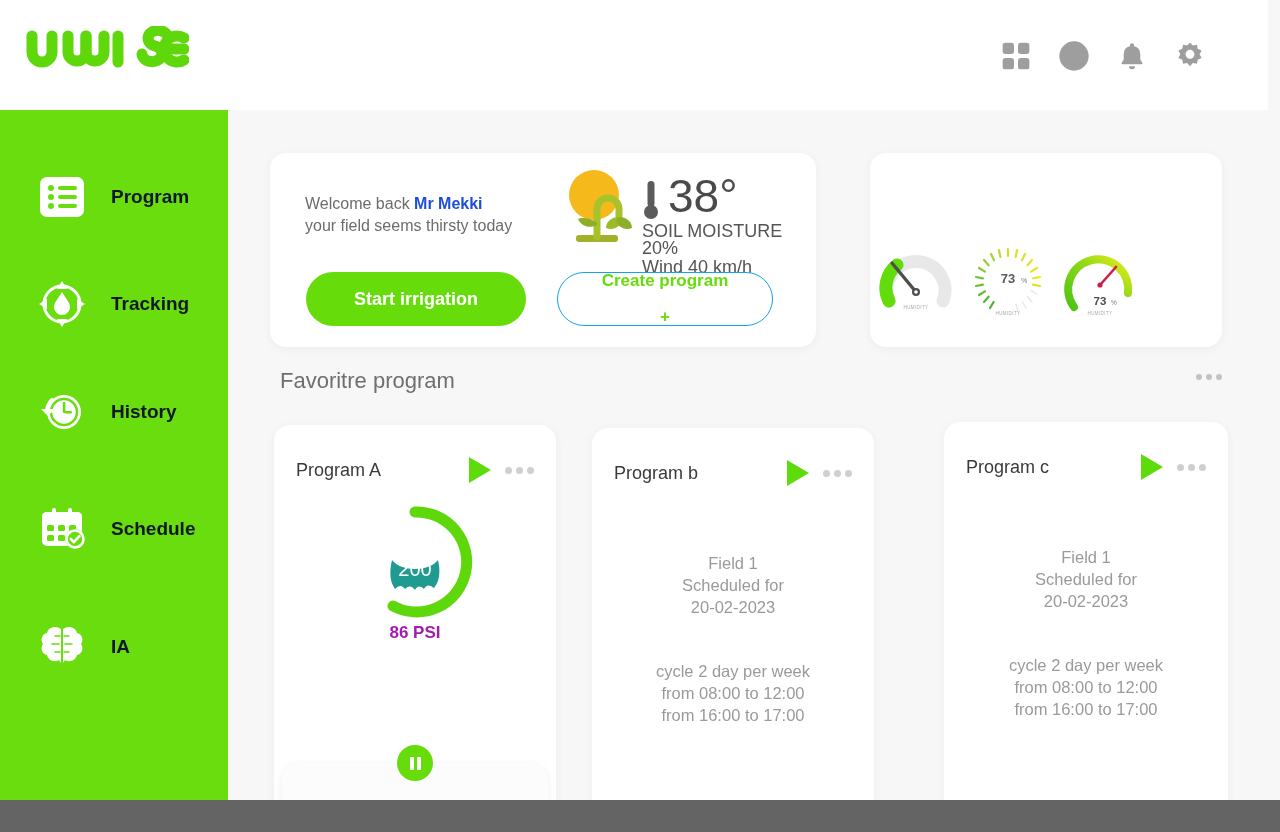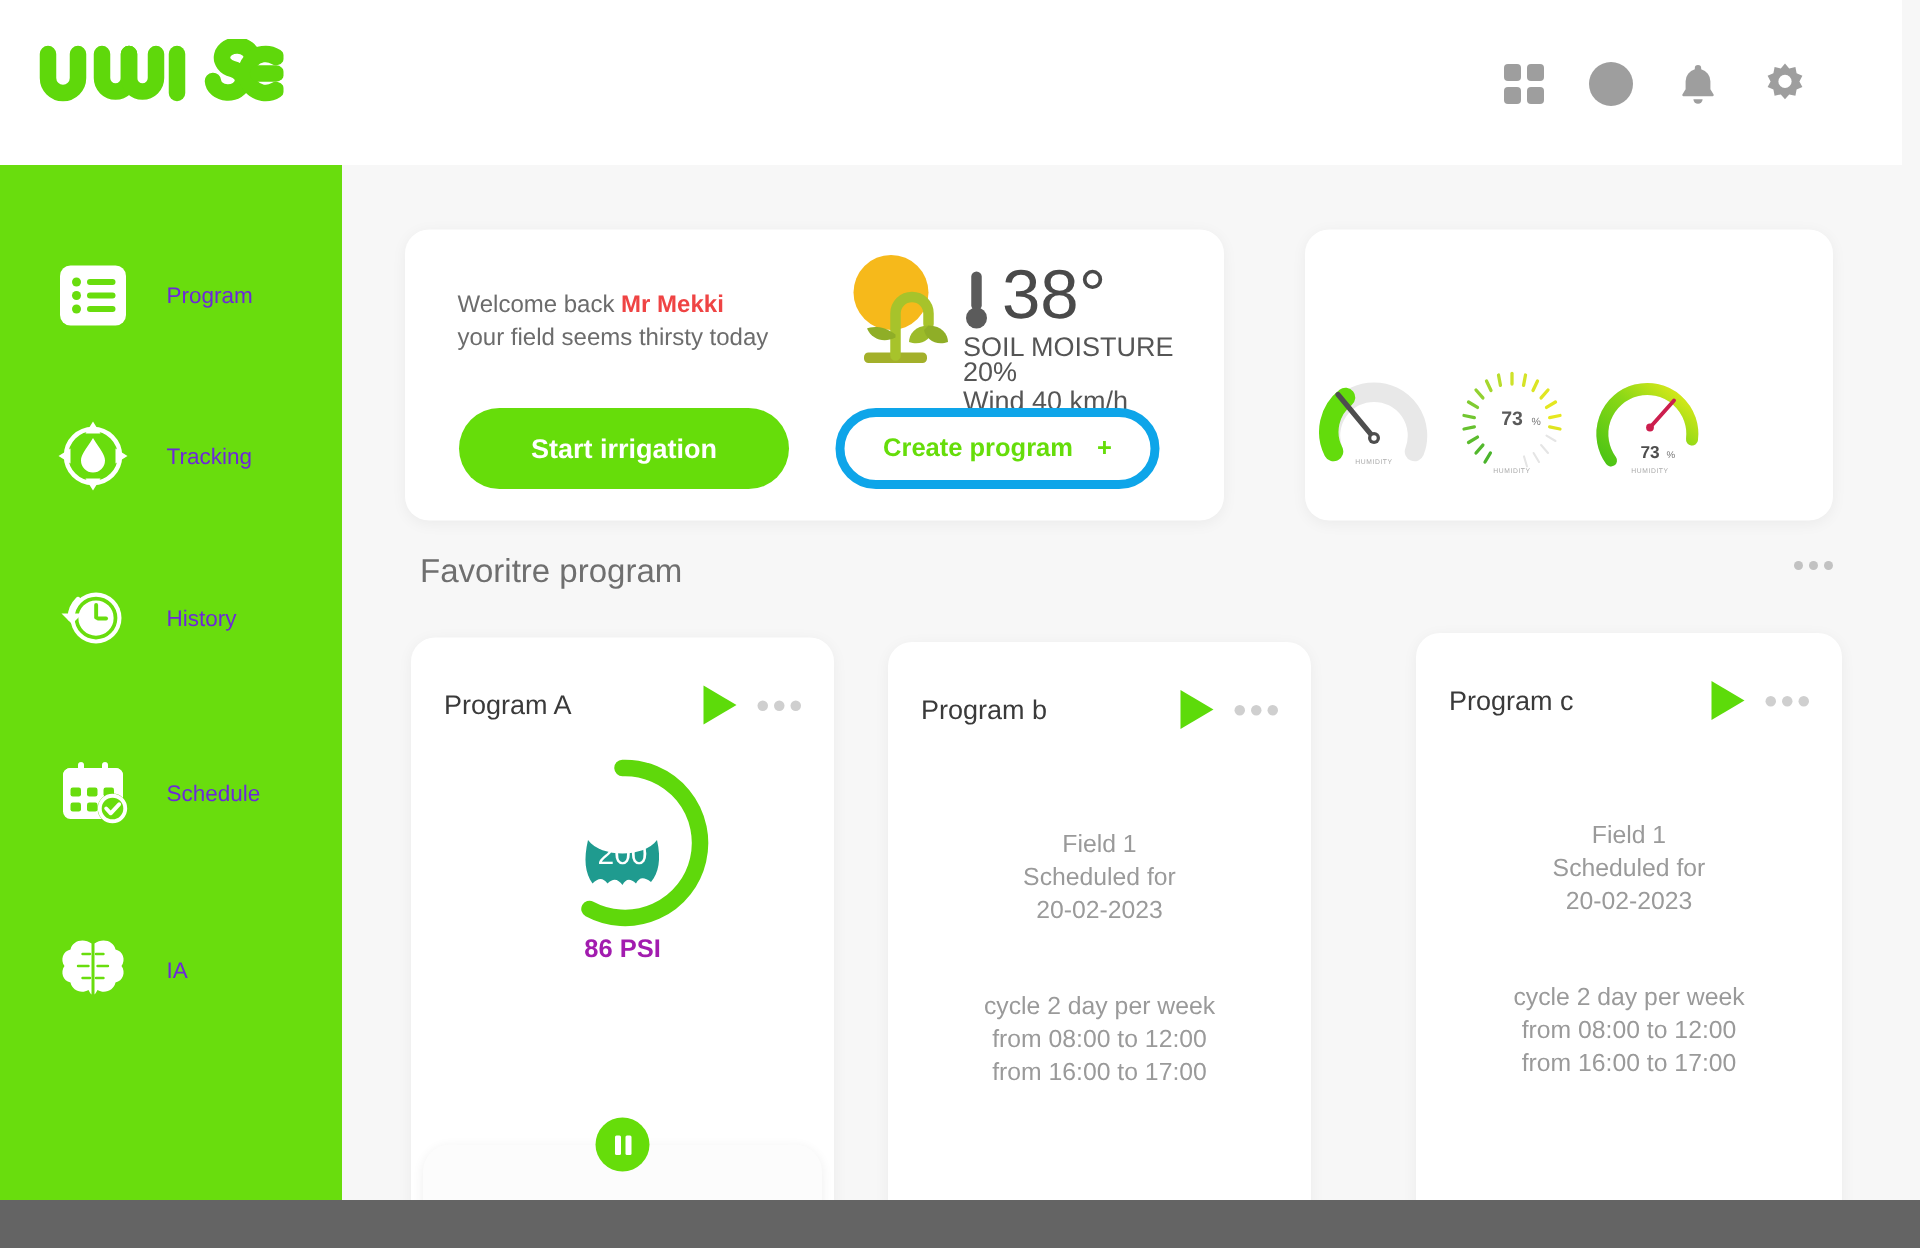--- a/index.html
+++ b/index.html
@@ -44,22 +44,23 @@
     position: absolute; left: 0; width: 228px; height: 66px;
     display: flex; align-items: center; cursor: pointer;
   }
   .nav-icon {
     width: 54px; height: 54px; margin-left: 35px;
     display: flex; align-items: center; justify-content: center;
     flex: 0 0 auto;
   }
   .nav-label {
     margin-left: 22px;
-    color: #6d28d9; font-size: 15px;
+    color: #0f172a; font-size: 19px;
     white-space: nowrap;
+    font-weight: bold;
   }
 
   
   .main {
     position: absolute; left: 228px; top: 110px;
     width: 1052px; height: 690px;
     background: #f7f7f7;
   }
 
   .card {
@@ -70,21 +71,21 @@
 
   
   .welcome-card {
     position: absolute; left: 42px; top: 43px;
     width: 546px; height: 194px;
   }
   .welcome-text {
     position: absolute; left: 35px; top: 40px;
     font-size: 16px; color: #6c6c6c; line-height: 22px;
   }
-  .welcome-text b { color: #ef4444; }
+  .welcome-text b { color: #1d4ed8; }
   .weather-icon {
     position: absolute; left: 286px; top: 12px;
     width: 84px; height: 84px;
   }
   .temp-block {
     position: absolute; left: 372px; top: 18px;
     width: 180px;
   }
   .temp-row { display: flex; align-items: center; }
   .thermo { width: 18px; height: 42px; margin-top: 8px; }
@@ -100,24 +101,24 @@
     display: flex; gap: 31px;
   }
   .btn-primary {
     width: 220px; height: 54px; border-radius: 27px;
     background: #66dd0a; border: none; color: #ffffff;
     font-size: 18px; font-weight: bold; cursor: pointer;
     font-family: "Liberation Sans", sans-serif;
   }
   .btn-outline {
     width: 216px; height: 54px; border-radius: 27px;
-    background: #ffffff; border: 6px solid #0ea5e9; color: #66dd0a;
+    background: #ffffff; border: 1px solid #0ea5e9; color: #66dd0a;
     font-size: 17px; font-weight: bold; cursor: pointer;
     font-family: "Liberation Sans", sans-serif;
-    display: flex; align-items: center; justify-content: center; gap: 16px;
+    display: flex; align-items: center; justify-content: center; gap: 16px; flex-direction: column;
   }
 
   
   .gauges-card {
     position: absolute; left: 642px; top: 43px;
     width: 352px; height: 194px;
   }
   .gauges-row {
     position: absolute; left: 0; top: 92px;
     width: 352px; display: flex; justify-content: flex-start;

